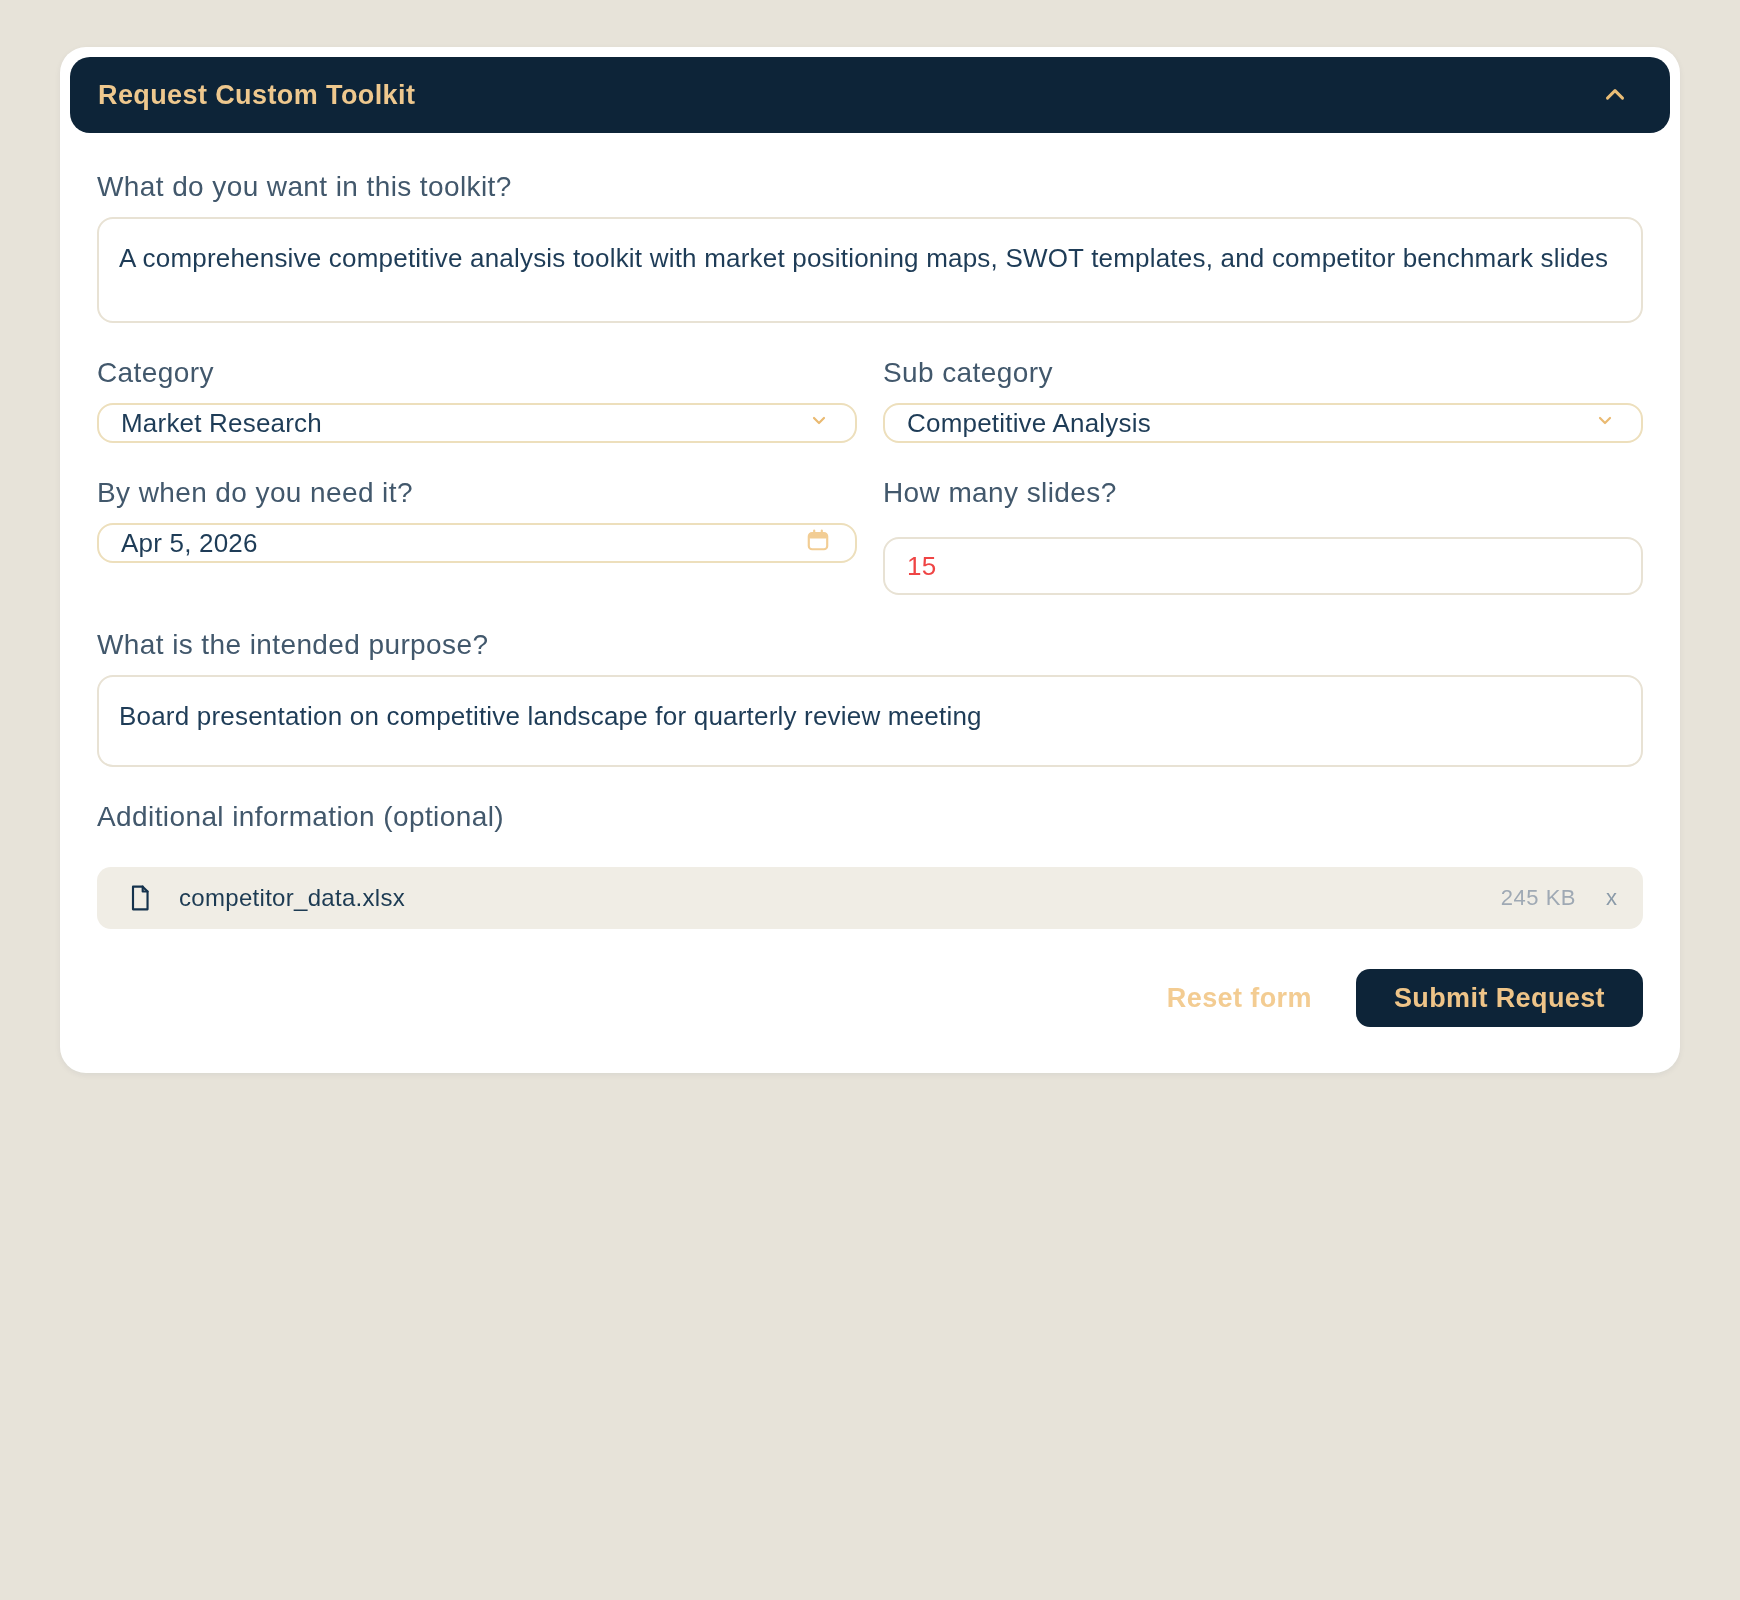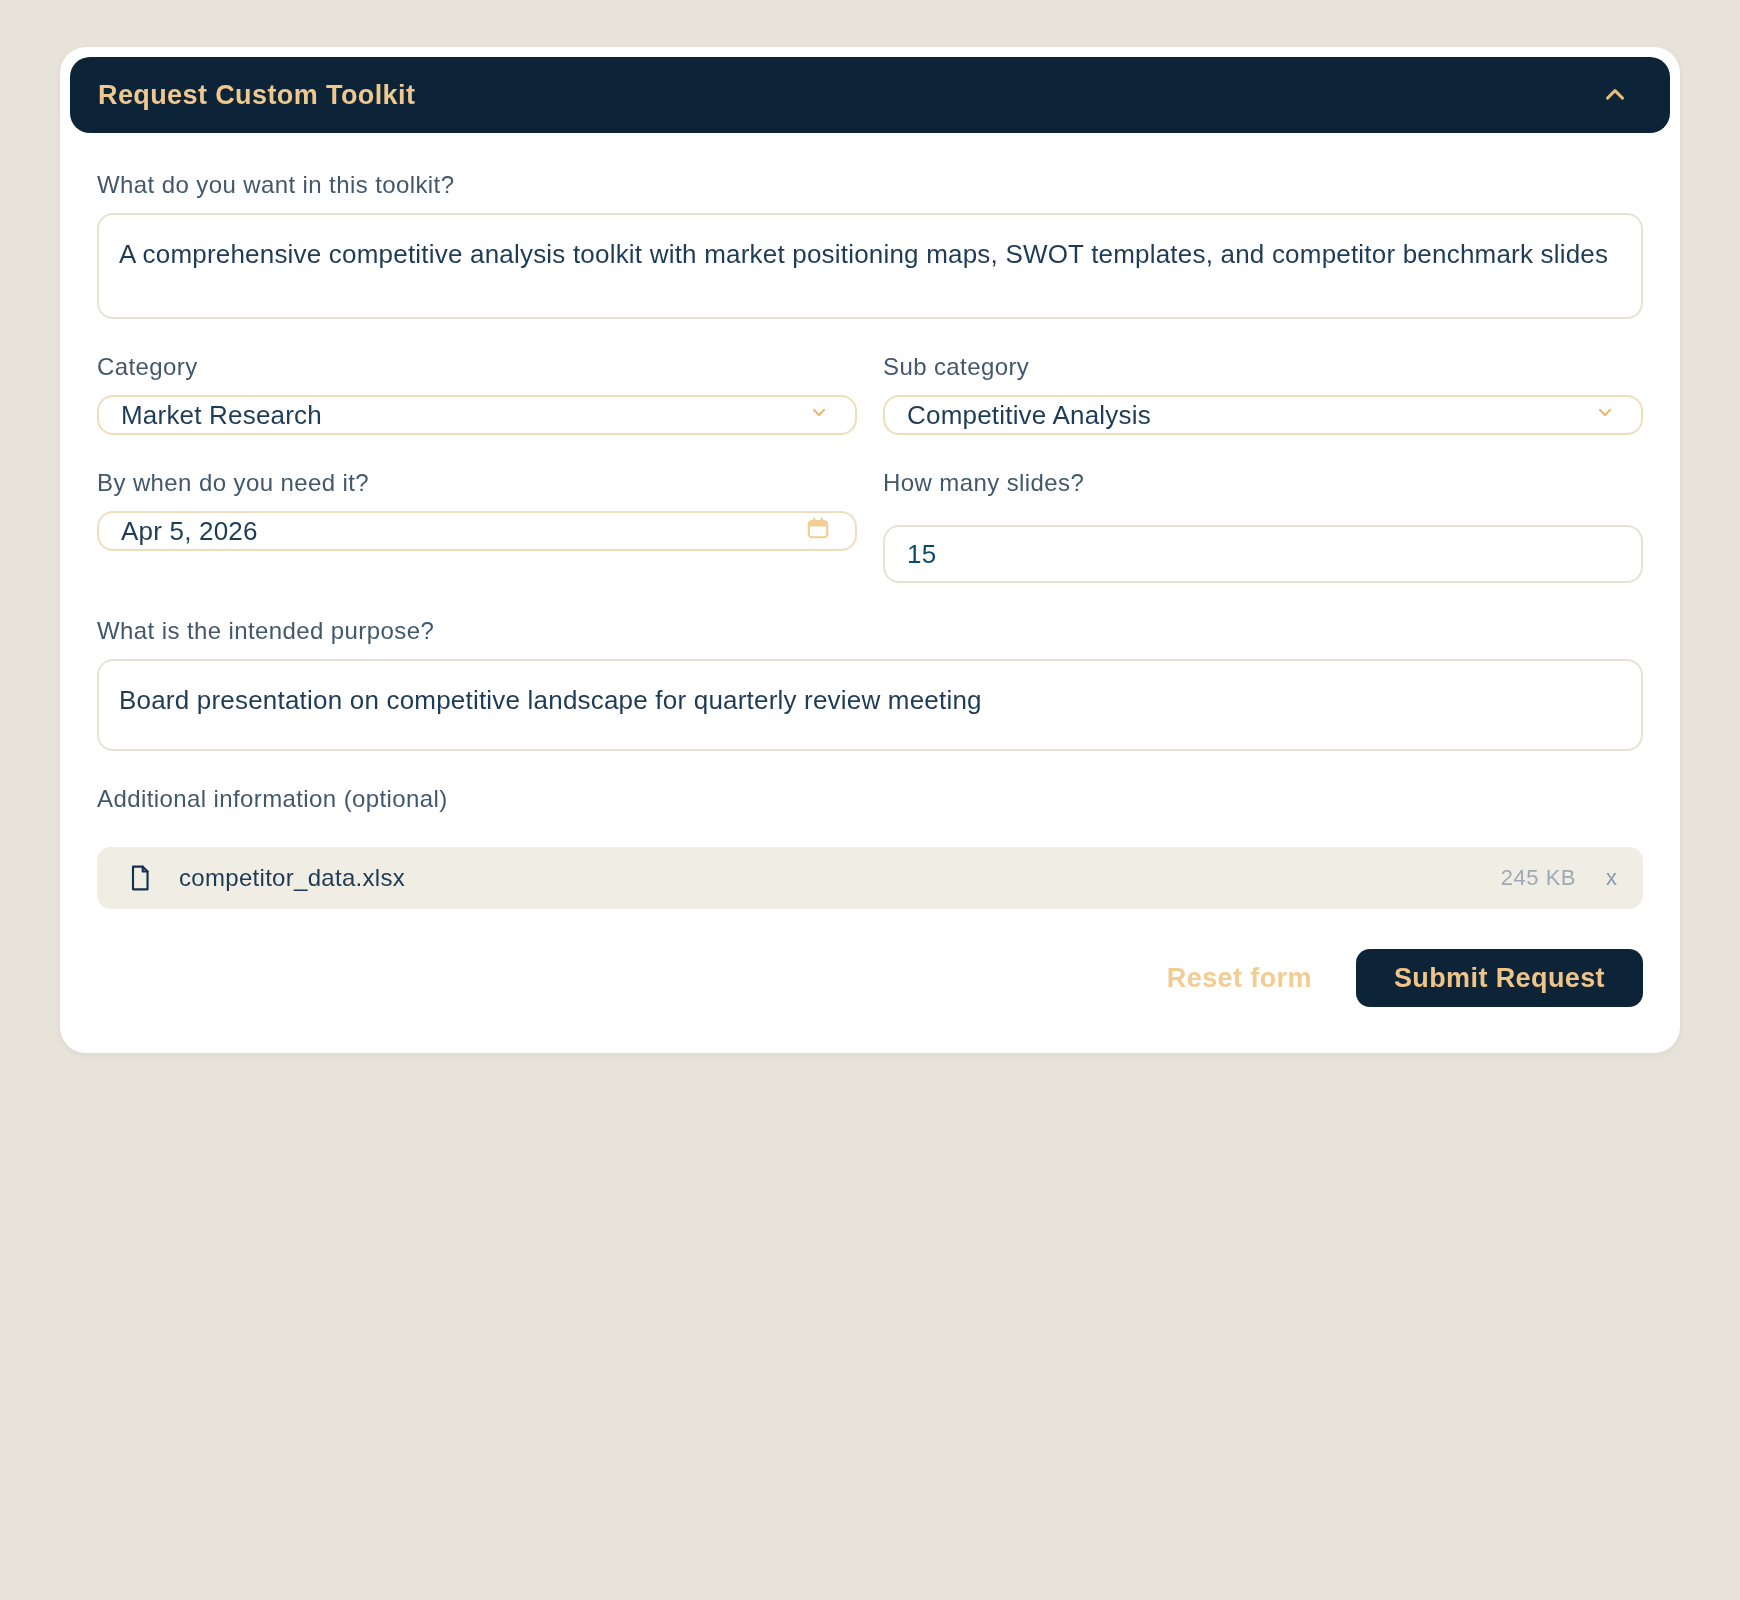--- a/index.html
+++ b/index.html
@@ -32,21 +32,21 @@
     color: #eec88e;
     font-size: 27px;
     font-weight: 700;
     letter-spacing: 0.4px;
   }
   .chev-up { display: flex; align-items: center; }
   .content { padding: 38px 27px 0 27px; }
   .field-label {
     display: block;
     color: #42586c;
-    font-size: 24px;
+    font-size: 28px;
     letter-spacing: 0.4px;
     margin-bottom: 14px;
   }
   .textarea {
     width: 100%;
     border: 2px solid #e8e2d4;
     border-radius: 16px;
     padding: 22px 20px;
     font-family: "Liberation Sans", sans-serif;
     font-size: 26px;
@@ -78,21 +78,21 @@
   }
   .text-input {
     width: 100%;
     height: 58px;
     border: 2px solid #e8e2d4;
     border-radius: 16px;
     padding: 0 22px;
     font-family: "Liberation Sans", sans-serif;
     font-size: 26px;
     letter-spacing: 0.2px;
-    color: #0c4a6e;
+    color: #ef4444;
     outline: none;
     display: block;
     background: #fff;
     margin-top: 28px;
   }
   .file-row {
     margin-top: 2px;
     background: #f0ede5;
     border-radius: 14px;
     height: 62px;

